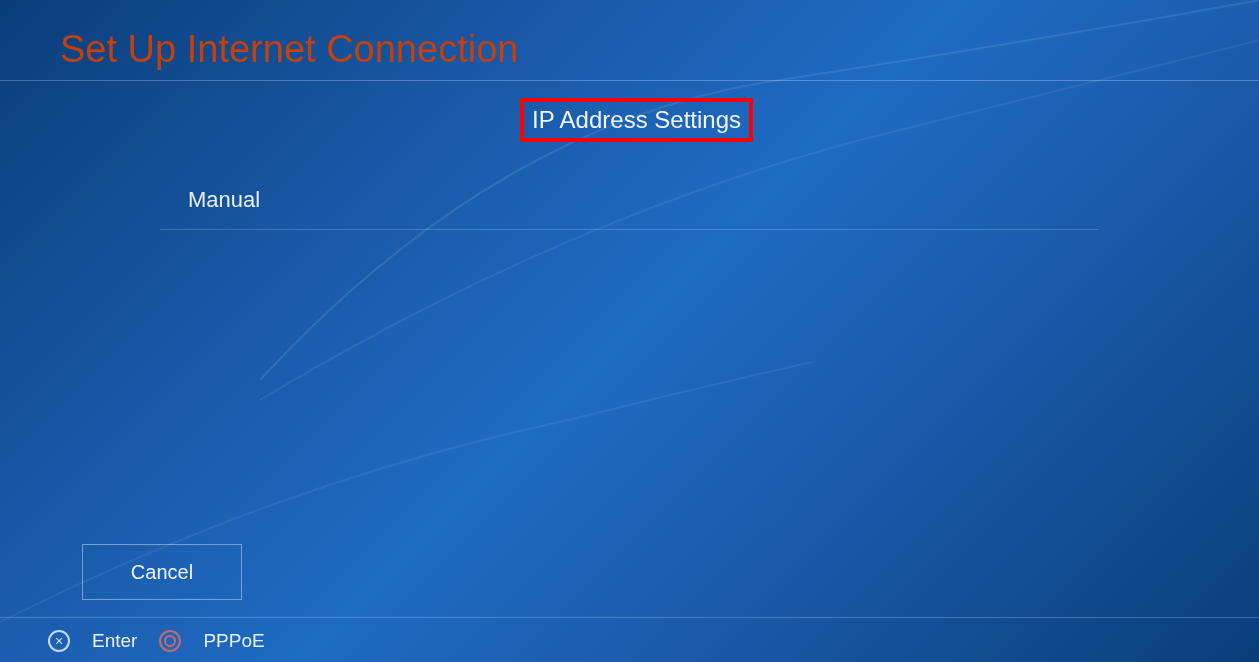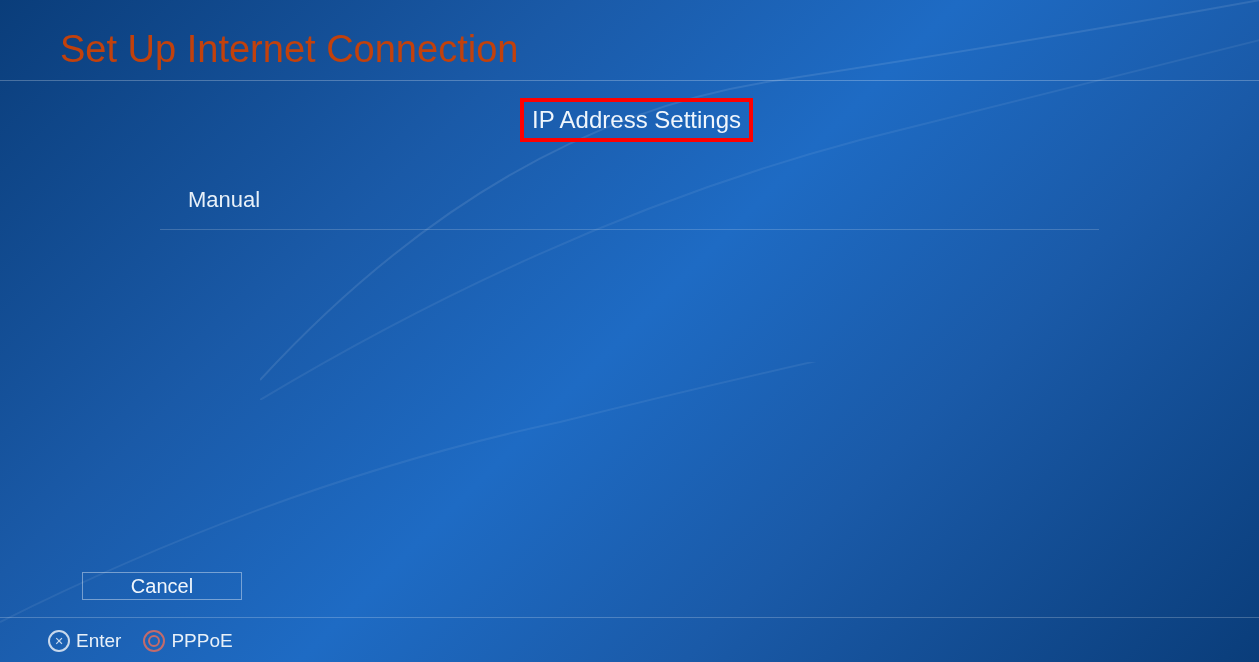--- a/index.html
+++ b/index.html
@@ -85,21 +85,21 @@
       pointer-events: none;
     }
     .option-item.last {
       border-bottom: 1px solid rgba(255,255,255,0.18);
     }
     .cancel-button {
       position: absolute;
       left: 82px;
       bottom: 62px;
       width: 160px;
-      height: 28px;
+      height: 56px;
       border: 1px solid rgba(255,255,255,0.4);
       display: flex;
       align-items: center;
       justify-content: center;
       font-size: 20px;
       font-weight: 400;
       color: #f0f6fc;
       cursor: pointer;
     }
     .bottom-bar {
@@ -114,21 +114,21 @@
       position: absolute;
       left: 48px;
       bottom: 10px;
       display: flex;
       gap: 22px;
       align-items: center;
     }
     .hint {
       display: flex;
       align-items: flex-end;
-      gap: 6px;
+      gap: 22px;
       font-size: 19px;
       color: #e8f0f8;
     }
     .hint-icon {
       width: 22px;
       height: 22px;
       border-radius: 50%;
       border: 2px solid #c8d8ec;
       display: flex;
       align-items: center;

